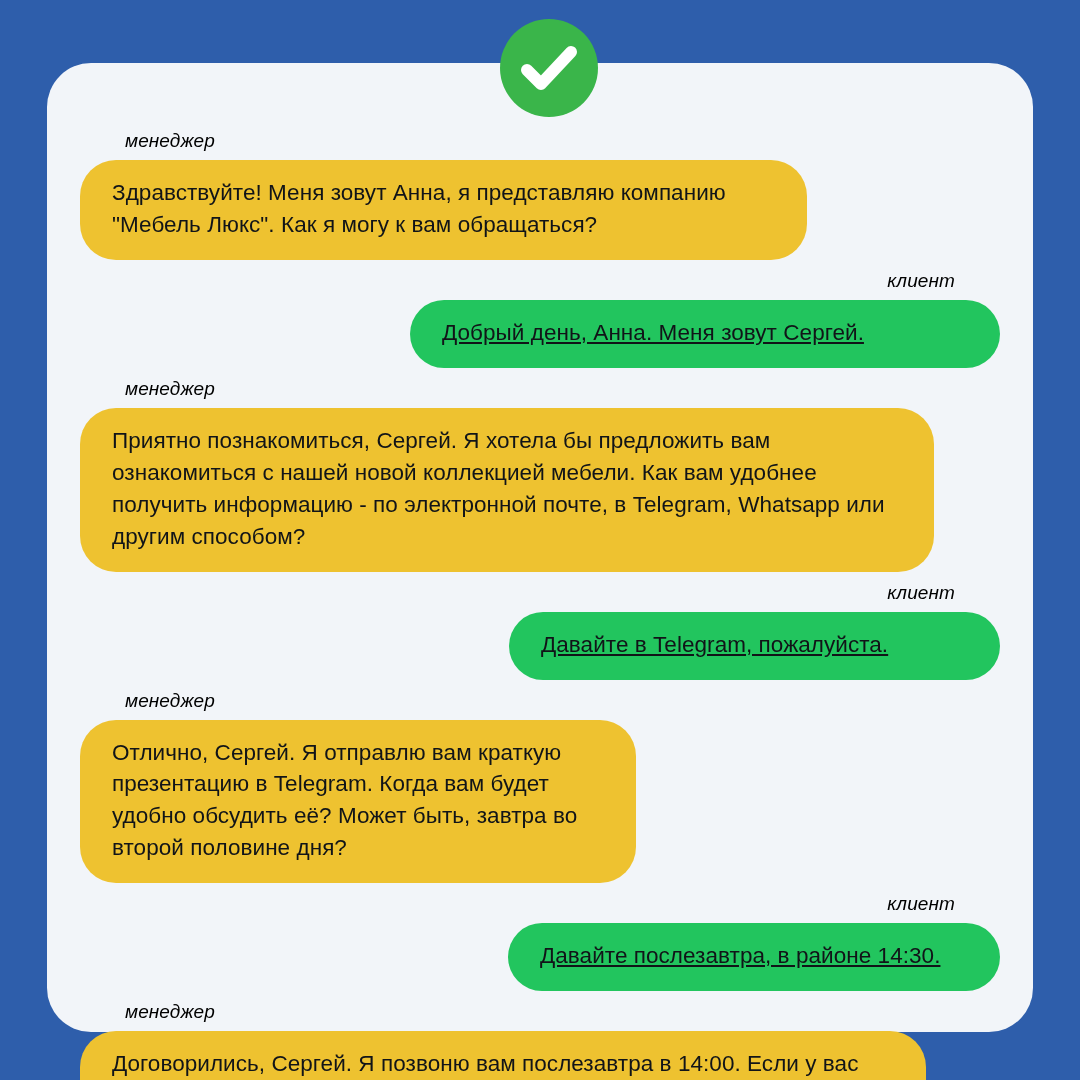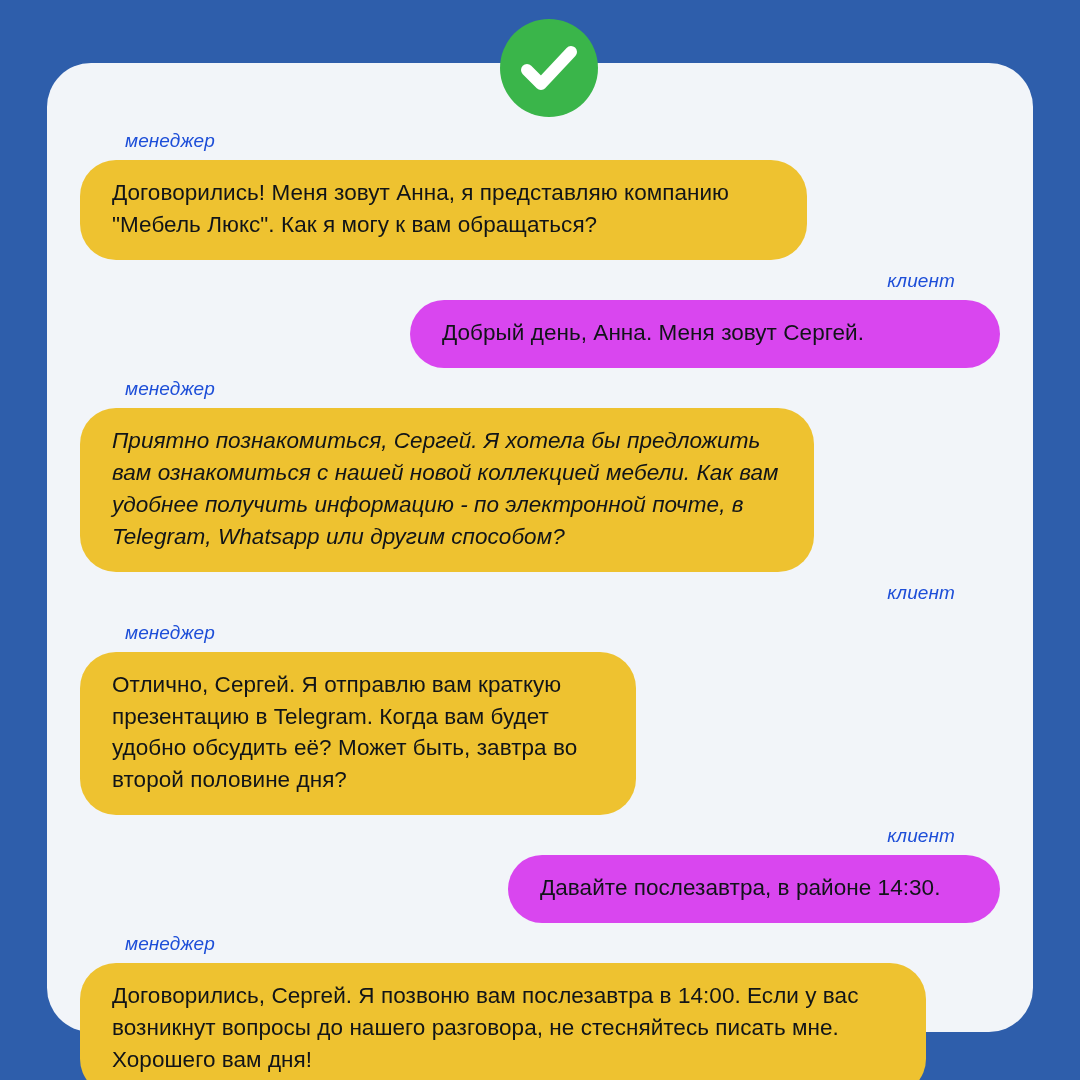--- a/index.html
+++ b/index.html
@@ -67,79 +67,80 @@
     display: flex;
     flex-direction: column;
     margin-bottom: 11px;
   }
   .msg-group.left  { align-items: flex-start; }
   .msg-group.right { align-items: flex-end; }
 
   .role-label {
     font-style: italic;
     font-size: 19px;
-    color: #1d4ed8;
+    color: #000000;
     letter-spacing: 0.1px;
     line-height: 1;
     margin-bottom: 10px;
   }
   .msg-group.left  .role-label { margin-left: 45px; }
   .msg-group.right .role-label { margin-right: 45px; }
 
   .bubble {
     border-radius: 36px;
     padding: 17px 32px 19px 32px;
     box-sizing: border-box;
     font-size: 22.5px;
     line-height: 1.42;
     color: #111418;
     letter-spacing: 0.05px;
     max-width: 100%;
     white-space: pre-line;
   }
   .bubble.manager { background: #eec230; }
-  .bubble.client  { background: #d946ef; }
+  .bubble.client  { background: #22c55e; text-decoration: underline; }
 
   
   .w-b1 { width: 727px; }
   .w-b2 { width: 590px; }
-  .w-b3 { width: 734px; font-style: italic; }
+  .w-b3 { width: 854px; }
   .w-b4 { width: 491px; }
   .w-b5 { width: 556px; }
   .w-b6 { width: 492px; }
   .w-b7 { width: 846px; }
 
   .gap-b2 { margin-top: 3px; }
 </style>
 </head>
 <body>
 
 <div id="stage">
 
   <div id="card">
 
     <div id="chat">
 
       <div class="msg-group left">
         <div class="role-label">менеджер</div>
-        <div class="bubble manager w-b1"> Договорились! Меня зовут Анна, я представляю компанию "Мебель Люкс". Как я могу к вам обращаться?</div>
+        <div class="bubble manager w-b1"> Здравствуйте! Меня зовут Анна, я представляю компанию "Мебель Люкс". Как я могу к вам обращаться?</div>
       </div>
 
       <div class="msg-group right gap-b2">
         <div class="role-label">клиент</div>
         <div class="bubble client w-b2">Добрый день, Анна. Меня зовут Сергей.</div>
       </div>
 
       <div class="msg-group left gap-b2">
         <div class="role-label">менеджер</div>
         <div class="bubble manager w-b3">Приятно познакомиться, Сергей. Я хотела бы предложить вам ознакомиться с нашей новой коллекцией мебели. Как вам удобнее получить информацию - по электронной почте, в Telegram, Whatsapp или другим способом?</div>
       </div>
 
       <div class="msg-group right gap-b2">
         <div class="role-label">клиент</div>
+        <div class="bubble client w-b4">Давайте в Telegram, пожалуйста.</div>
       </div>
 
       <div class="msg-group left gap-b2">
         <div class="role-label">менеджер</div>
         <div class="bubble manager w-b5">Отлично, Сергей. Я отправлю вам краткую презентацию в Telegram. Когда вам будет удобно обсудить её? Может быть, завтра во второй половине дня?</div>
       </div>
 
       <div class="msg-group right gap-b2">
         <div class="role-label">клиент</div>
         <div class="bubble client w-b6">Давайте послезавтра, в районе 14:30.</div>

